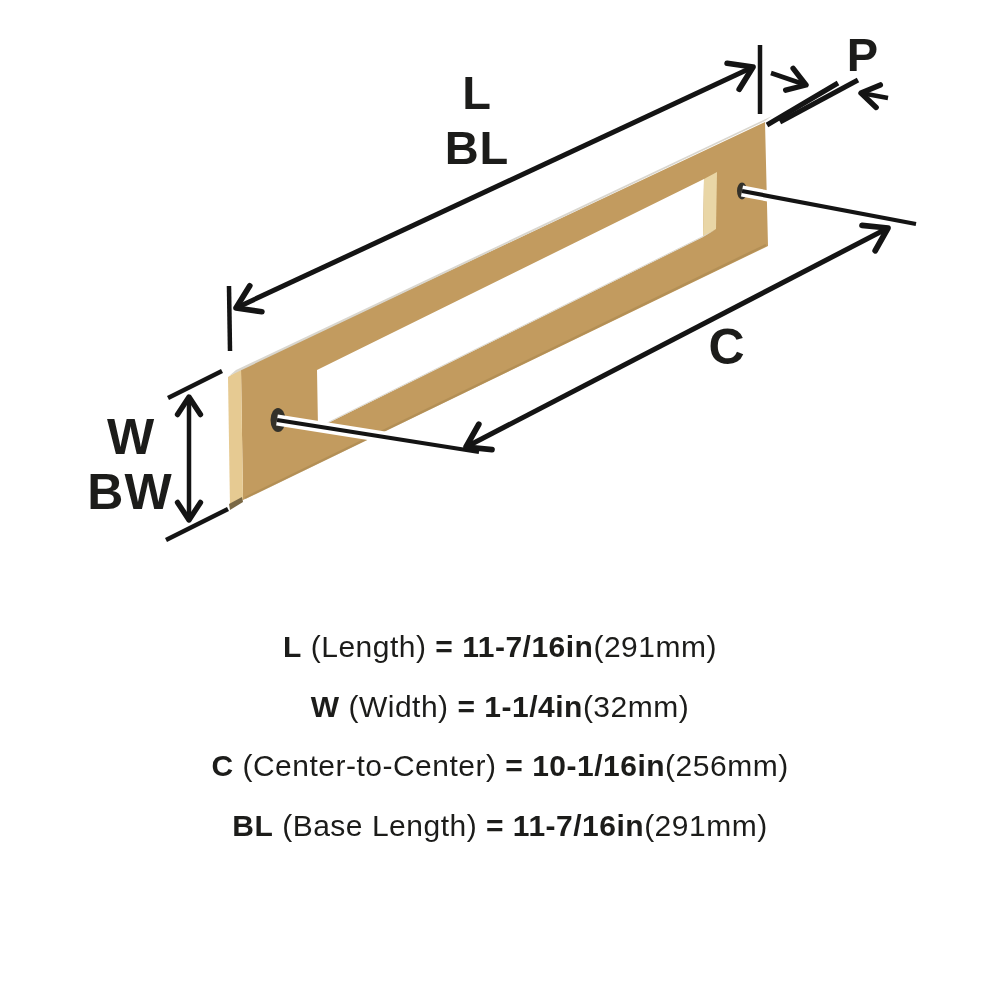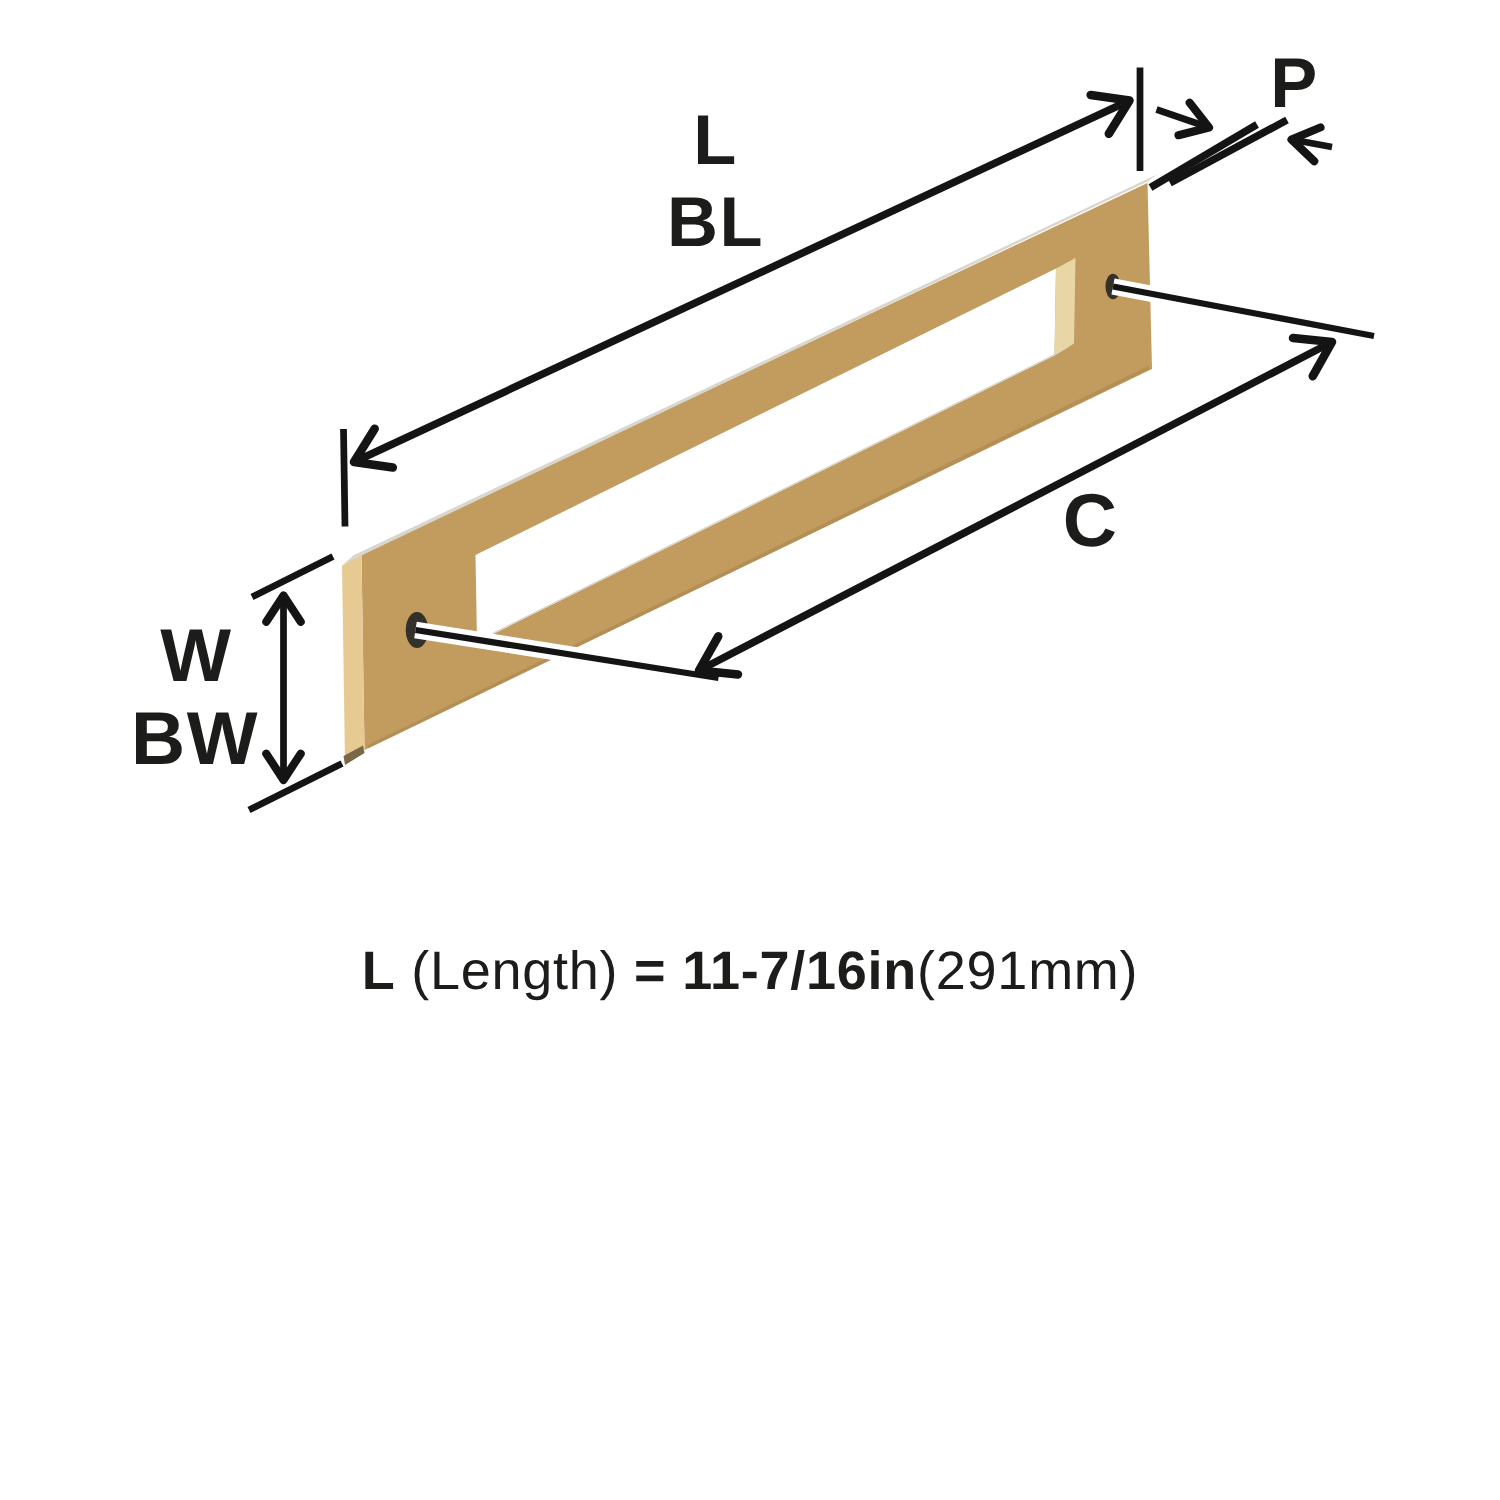--- a/index.html
+++ b/index.html
@@ -16,21 +16,21 @@
     font-family:"Liberation Sans", sans-serif;
     font-weight:700;
     fill:var(--text,#1c1c1a);
     letter-spacing:1px;
   }
   #specs{
     position:absolute;
     left:0; top:617px;
     width:1000px;
     text-align:center;
-    font-size:36px;
+    font-size:30px;
     line-height:59.5px;
     color:var(--text,#1c1c1a);
     letter-spacing:.5px;
     white-space:nowrap;
   }
   #specs .b{font-weight:700;}
 </style>
 </head>
 <body>
 
@@ -92,14 +92,17 @@
       <line x1="168" y1="398" x2="222" y2="371" stroke="var(--line,#141414)" stroke-width="4.5"></line>
       <line x1="166" y1="540" x2="228" y2="509" stroke="var(--line,#141414)" stroke-width="4.5"></line>
       <line x1="189" y1="397" x2="189" y2="520" stroke="var(--line,#141414)" stroke-width="4.5" marker-start="url(#ahs)" marker-end="url(#ahs)"></line>
       <text class="dimlabel" x="131" y="454" font-size="50" text-anchor="middle">W</text>
       <text class="dimlabel" x="130" y="509" font-size="50" text-anchor="middle">BW</text>
     </g>
   </svg>
 
   <div id="specs">
     <div class="spec-line"><span class="b">L</span> <span>(Length)</span> <span class="b">=</span> <span class="b">11-7/16in</span><span>(291mm)</span></div>
+    <div class="spec-line"><span class="b">W</span> <span>(Width)</span> <span class="b">=</span> <span class="b">1-1/4in</span><span>(32mm)</span></div>
+    <div class="spec-line"><span class="b">C</span> <span>(Center-to-Center)</span> <span class="b">=</span> <span class="b">10-1/16in</span><span>(256mm)</span></div>
+    <div class="spec-line"><span class="b">BL</span> <span>(Base Length)</span> <span class="b">=</span> <span class="b">11-7/16in</span><span>(291mm)</span></div>
   </div>
 </div>
 
 </body></html>

